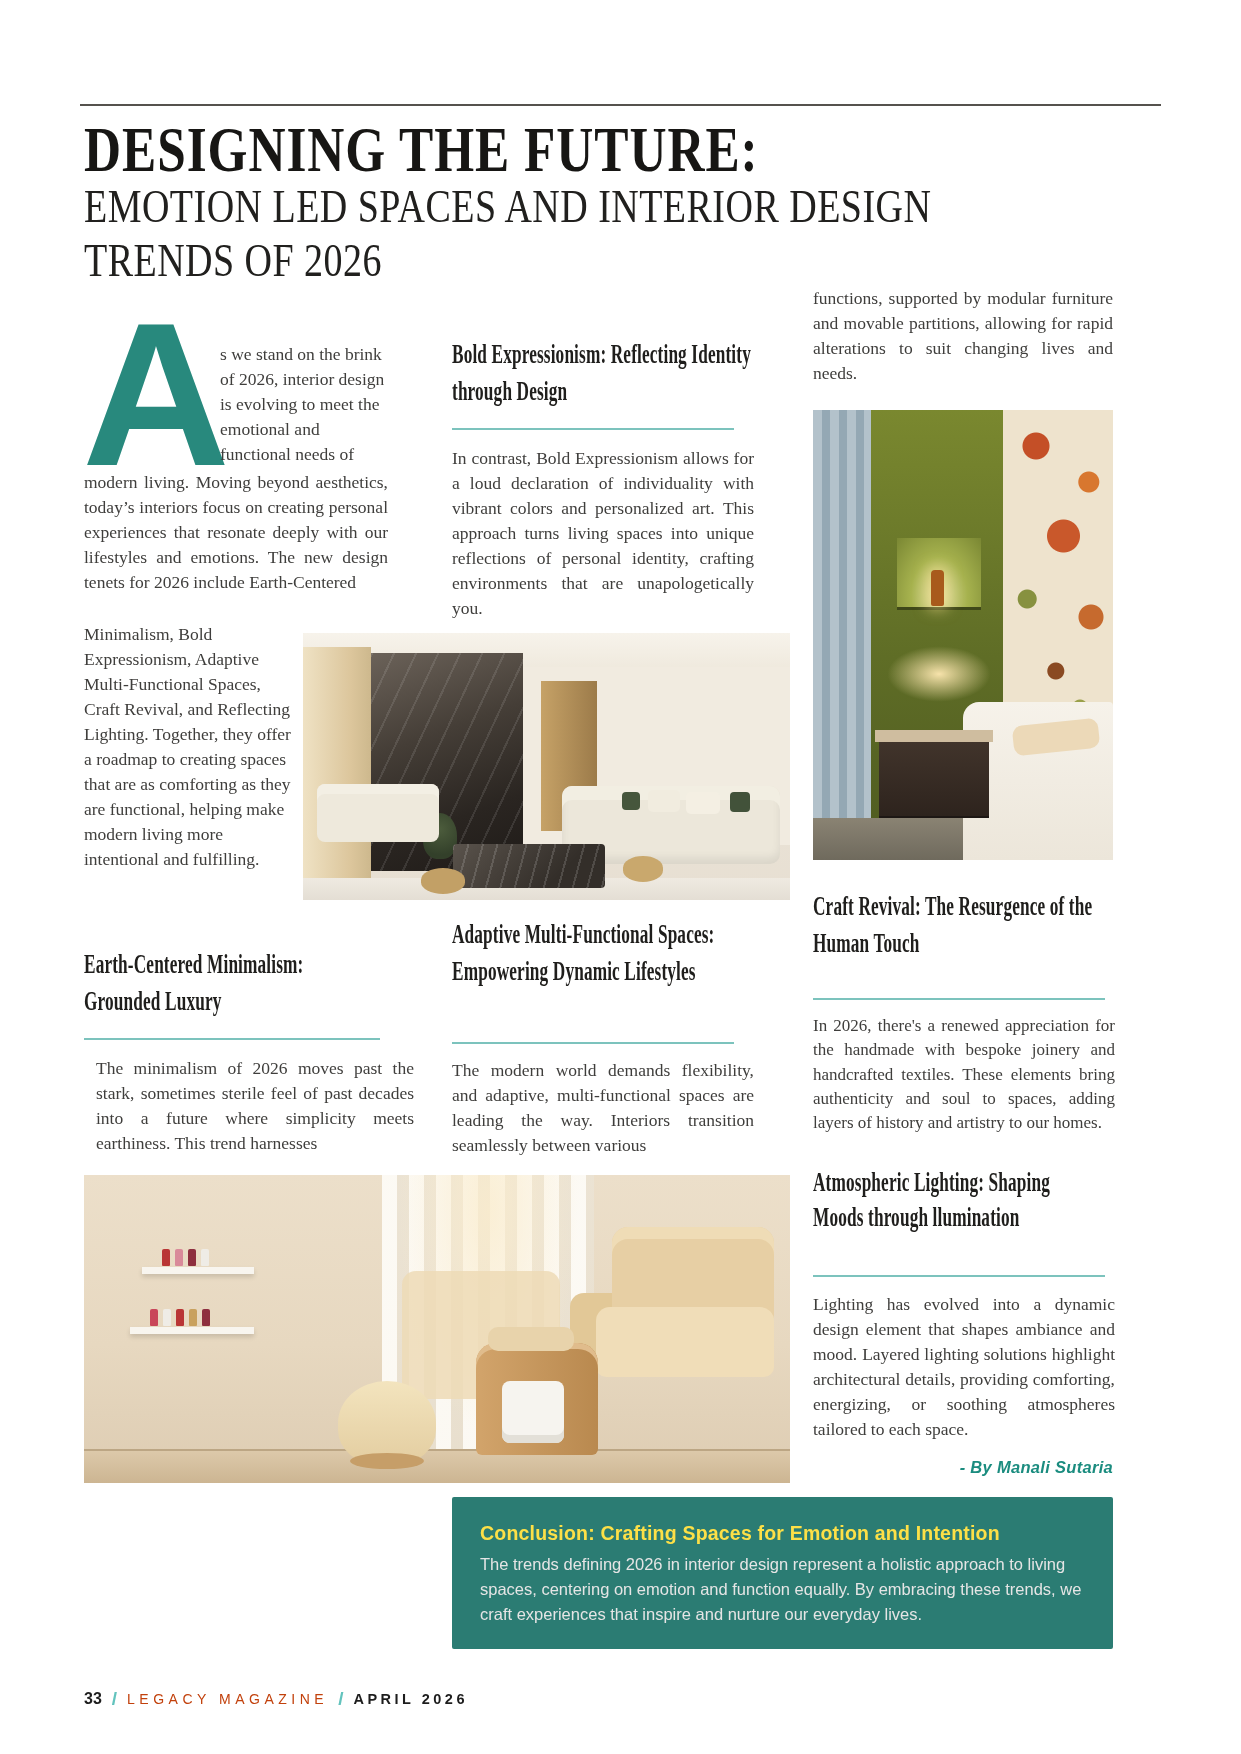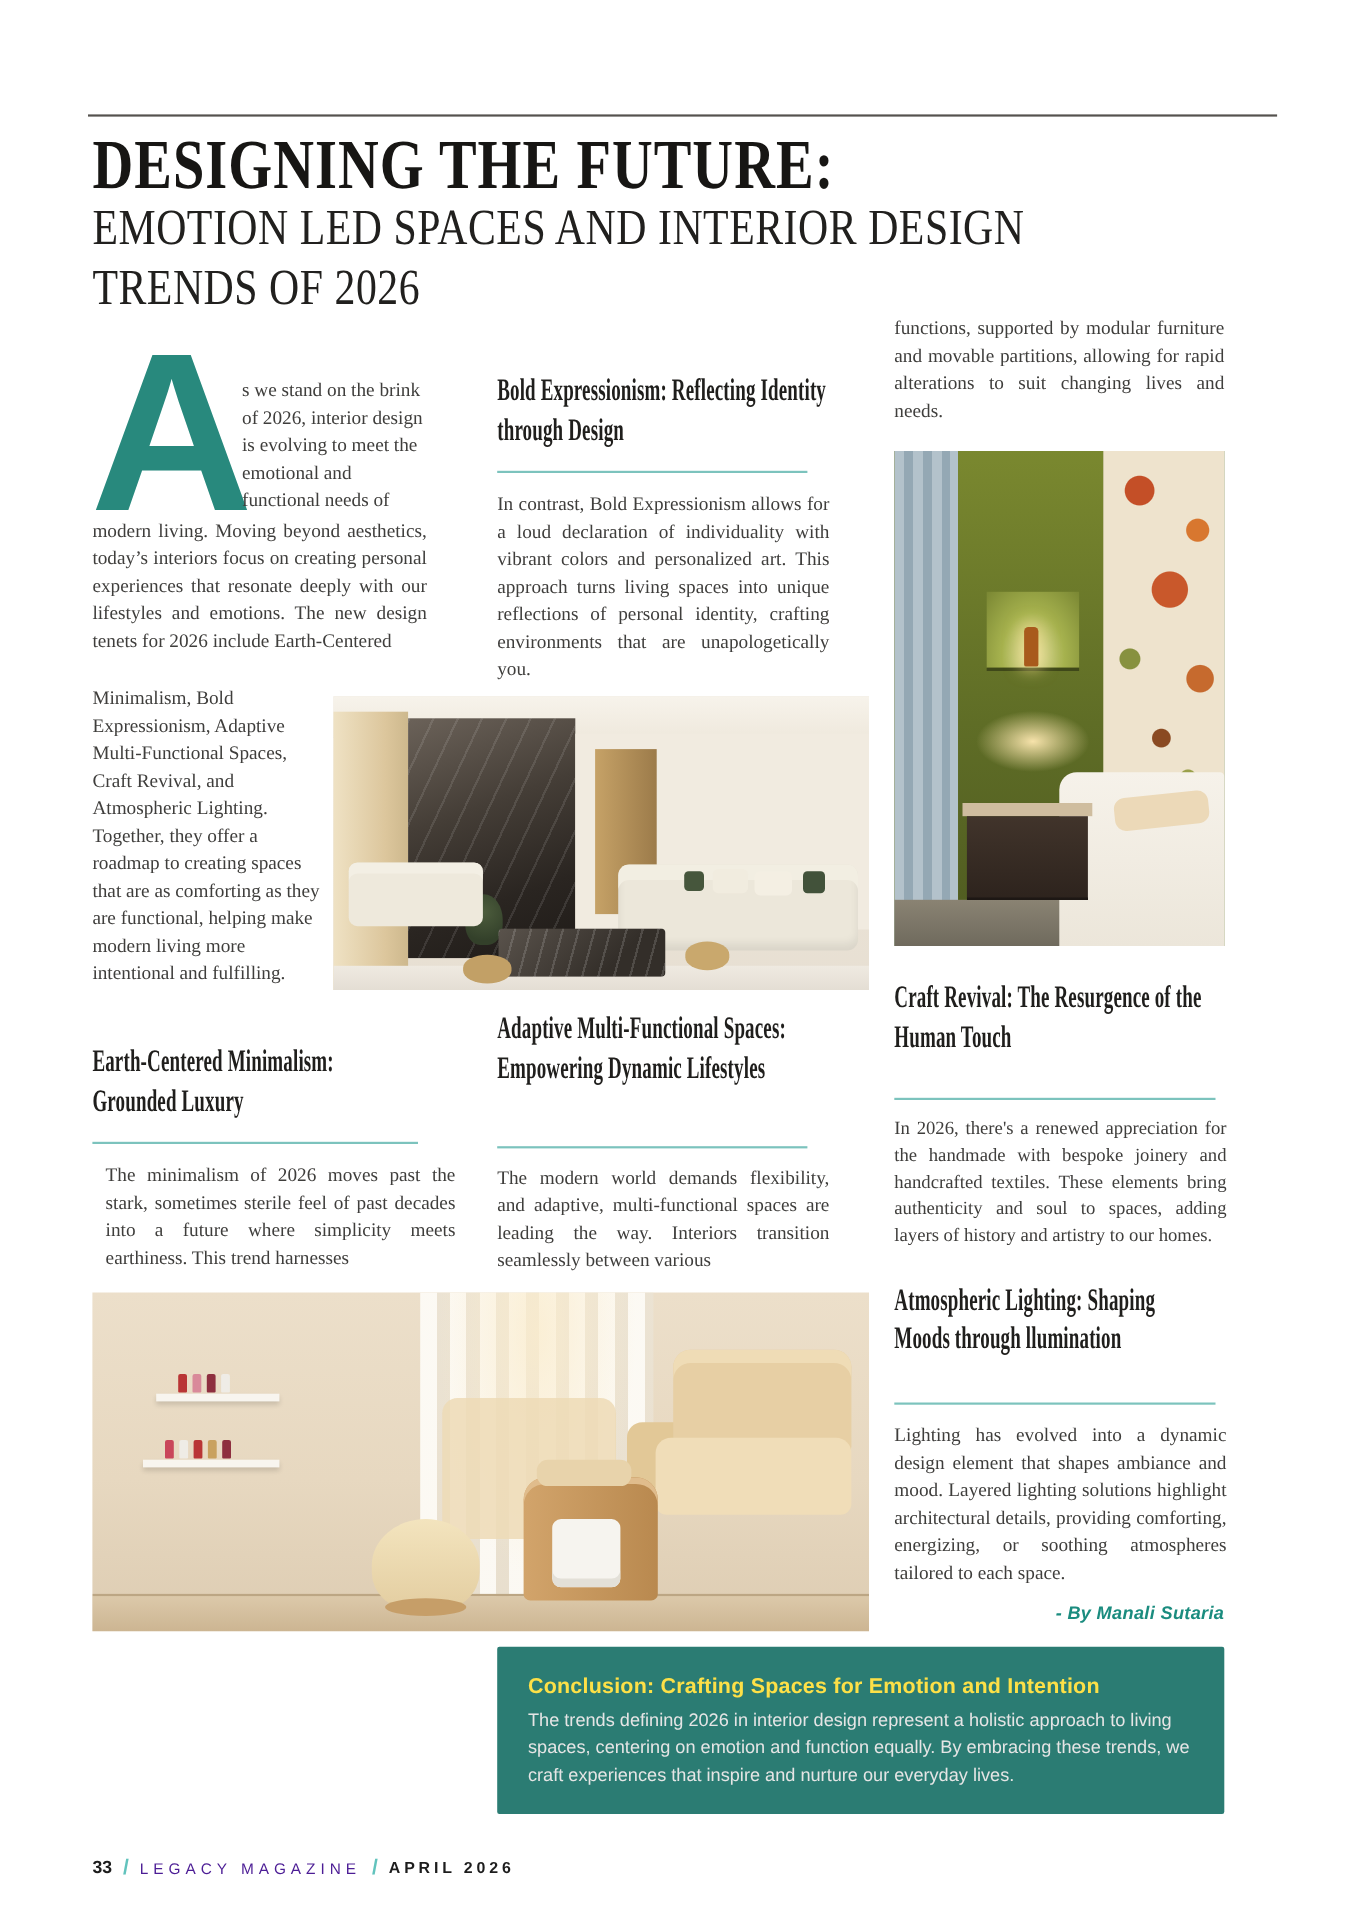--- a/index.html
+++ b/index.html
@@ -188,42 +188,42 @@
   #conclusion .c-title { font-size:19.5px; font-weight:700; color:#fde047; letter-spacing:0.2px; }
   #conclusion .c-body  { margin-top:7px; font-size:16.5px; line-height:1.5; color:#e5e5e5; }
 
   
   #footer {
     left:84px; top:1688px; width:600px; display:flex; align-items:center; gap:10px;
     font-family:"Liberation Sans","DejaVu Sans",sans-serif;
   }
   #footer .pg    { font-size:16px; font-weight:800; color:#1d1d1d; }
   #footer .slash { font-size:19px; font-weight:700; color:#62c3bd; }
-  #footer .mag   { font-size:14px; font-weight:500; letter-spacing:4.5px; color:#4c1d95; }
+  #footer .mag   { font-size:14px; font-weight:500; letter-spacing:4.5px; color:#c2410c; }
   #footer .issue { font-size:14.5px; font-weight:800; letter-spacing:3.5px; color:#1d1d1d; }
 </style>
 </head>
 <body>
 
 <div id="page">
 
   <div id="rule-top" class="abs"></div>
 
   <div id="title" class="abs">DESIGNING THE FUTURE:</div>
   <div id="subtitle1" class="abs subtitle">EMOTION LED SPACES AND INTERIOR DESIGN</div>
   <div id="subtitle2" class="abs subtitle">TRENDS OF 2026</div>
 
   <div id="dropcap" class="abs">A</div>
   <div id="intro1" class="abs bodytxt bodytxt-l">s we stand on the brink
 of 2026, interior design
 is evolving to meet the
 emotional and
 functional needs of</div>
   <div id="intro2" class="abs bodytxt">modern living. Moving beyond aesthetics, today’s interiors focus on creating personal experiences that resonate deeply with our lifestyles and emotions. The new design tenets for 2026 include Earth-Centered</div>
-  <div id="intro3" class="abs bodytxt">Minimalism, Bold Expressionism, Adaptive Multi-Functional Spaces, Craft Revival, and Atmospheric Lighting. Together, they offer a roadmap to creating spaces that are as comforting as they are functional, helping make modern living more intentional and fulfilling.</div>
+  <div id="intro3" class="abs bodytxt">Minimalism, Bold Expressionism, Adaptive Multi-Functional Spaces, Craft Revival, and Reflecting Lighting. Together, they offer a roadmap to creating spaces that are as comforting as they are functional, helping make modern living more intentional and fulfilling.</div>
 
   <div id="h-earth" class="abs sec-h">Earth-Centered Minimalism: Grounded Luxury</div>
   <div id="r-earth" class="abs sec-rule"></div>
   <div id="b-earth" class="abs bodytxt">The minimalism of 2026 moves past the stark, sometimes sterile feel of past decades into a future where simplicity meets earthiness. This trend harnesses</div>
 
   <div id="h-bold" class="abs sec-h">Bold Expressionism: Reflecting Identity through Design</div>
   <div id="r-bold" class="abs sec-rule"></div>
   <div id="b-bold" class="abs bodytxt">In contrast, Bold Expressionism allows for a loud declaration of individuality with vibrant colors and personalized art. This approach turns living spaces into unique reflections of personal identity, crafting environments that are unapologetically you.</div>
 
   <div id="h-adapt" class="abs sec-h">Adaptive Multi-Functional Spaces: Empowering Dynamic Lifestyles</div>

